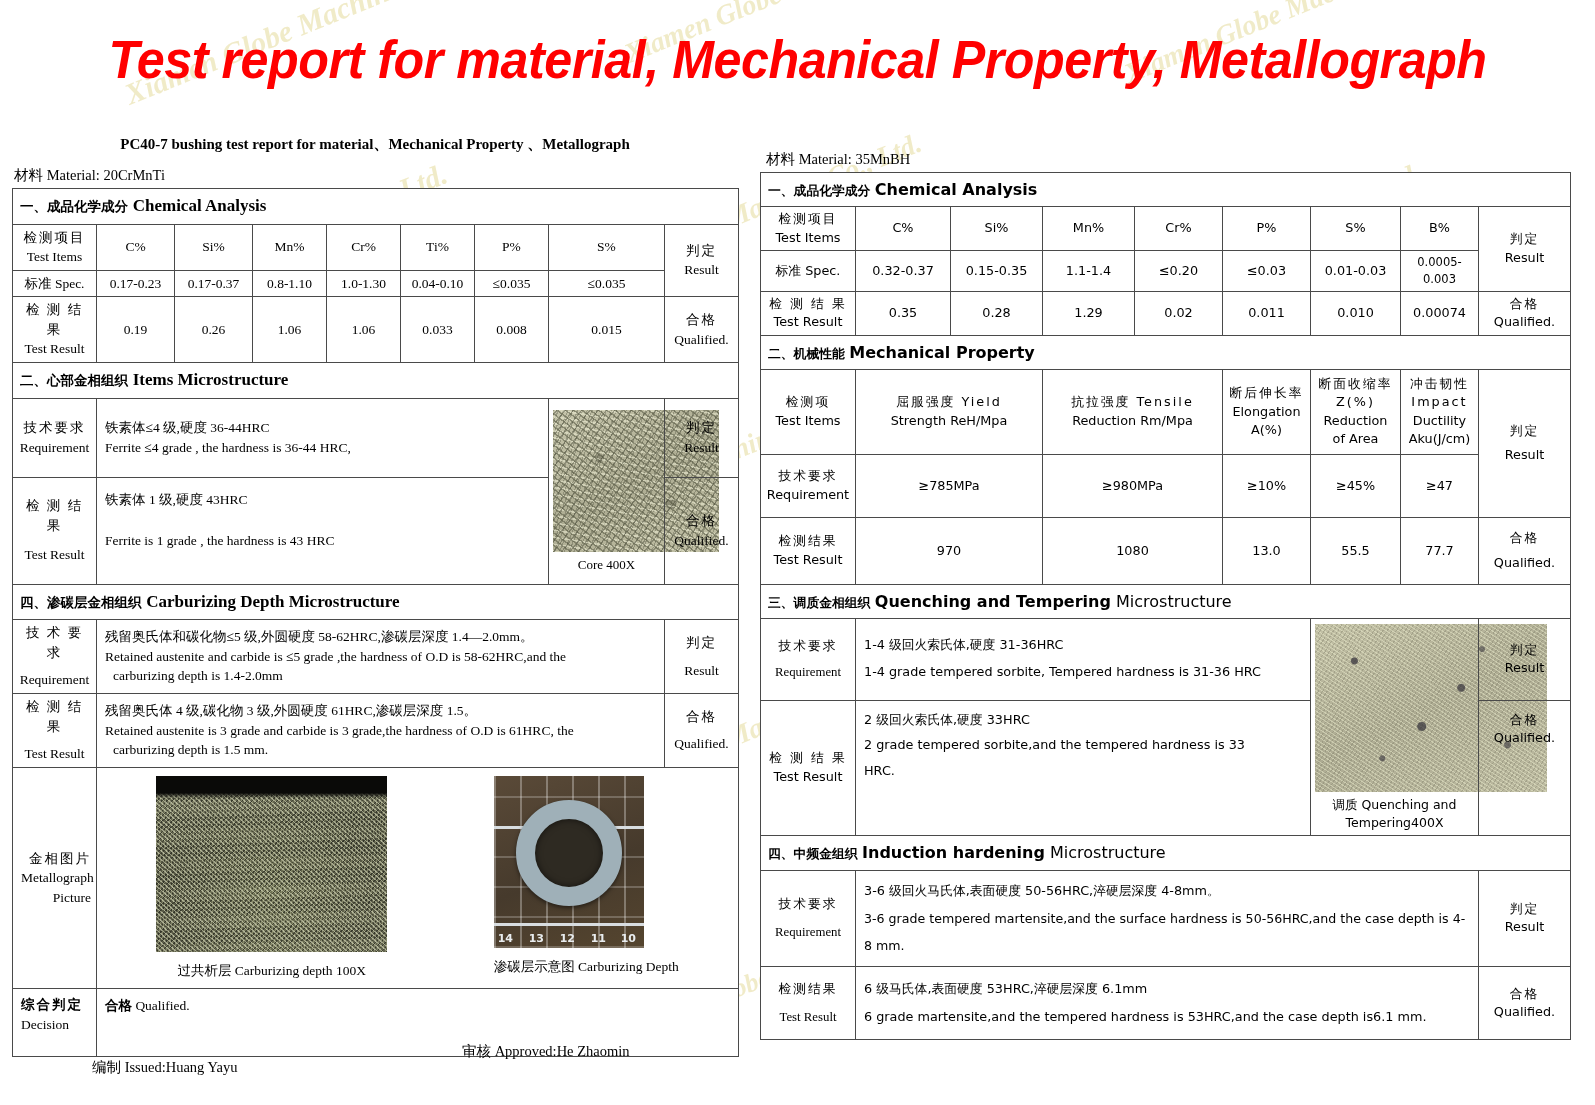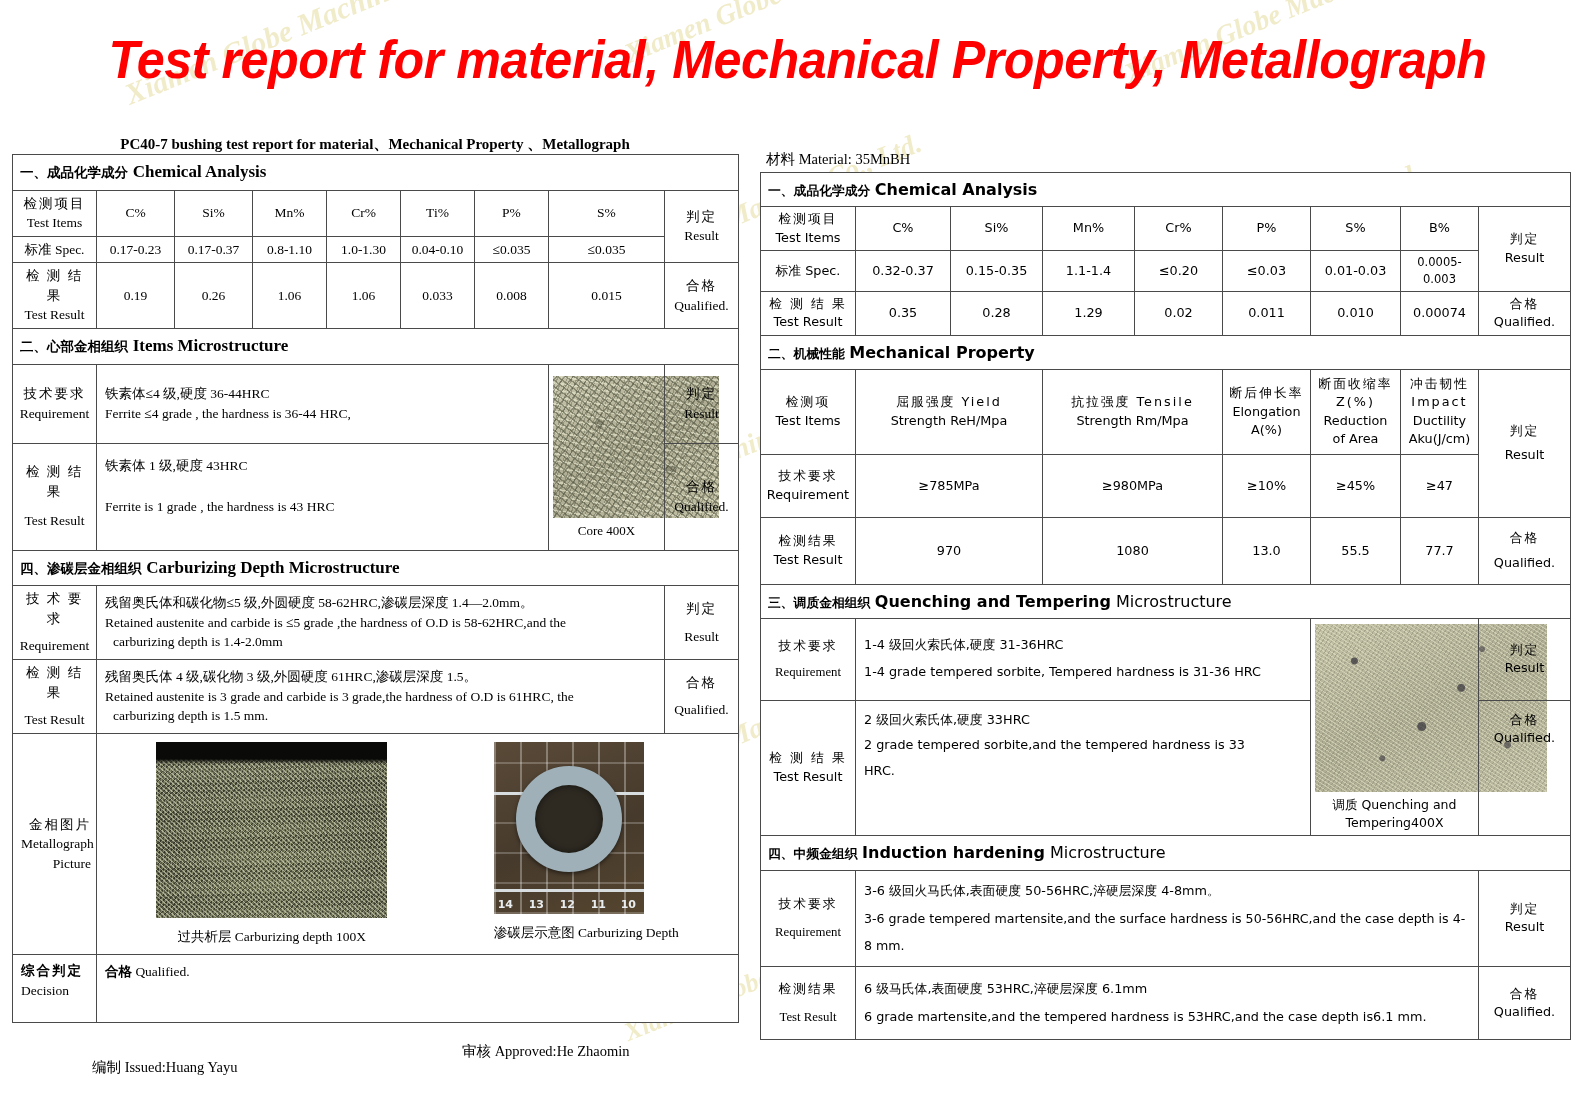--- a/index.html
+++ b/index.html
@@ -245,20 +245,24 @@
   <div class="wm" style="left:620px; top:1020px;transform:rotate(-22deg); font-size:26px;">Xiamen Globe Machine Co., Ltd.</div>
   <div class="wm" style="left:1180px;top:1010px;transform:rotate(-22deg); font-size:26px;">Xiamen Globe Machine Co., Ltd.</div>
 </div>
 
 <div id="main-title">Test report for material, Mechanical Property, Metallograph</div>
 
 <div class="panel" id="panel-left">
 
   <div class="rpt-title-en">PC40-7 bushing test report for material、Mechanical Property 、Metallograph</div>
 
+  <div class="material-line">
+    <span>材料 Material:</span>
+    <span>20CrMnTi</span>
+  </div>
 
   <table class="doc">
     <colgroup>
       <col style="width:84px">
       <col style="width:78px">
         <col style="width:78px">
         <col style="width:74px">
       <col style="width:74px">
         <col style="width:74px">
         <col style="width:74px">
@@ -542,21 +546,21 @@
       <td class="lbl-cell" style="height:78px">
         <span class="lbl-cn">检测项</span>
         <span class="lbl-en">Test Items</span>
       </td>
       <td colspan="2" class="ctr two-line">
         <span class="lbl-cn">屈服强度 Yield</span>
         <span class="lbl-en">Strength   ReH/Mpa</span>
       </td>
       <td colspan="2" class="ctr two-line">
         <span class="lbl-cn">抗拉强度 Tensile</span>
-        <span class="lbl-en">Strength Rm/Mpa</span>
+        <span class="lbl-en">Reduction Rm/Mpa</span>
       </td>
       <td class="ctr two-line">
         <span class="lbl-cn">断后伸长率</span>
         <span class="lbl-en">Elongation  A(%)</span>
       </td>
       <td class="ctr two-line">
         <span class="lbl-cn">断面收缩率 Z(%)</span>
         <span class="lbl-en">Reduction of Area</span>
       </td>
       <td class="ctr two-line">

